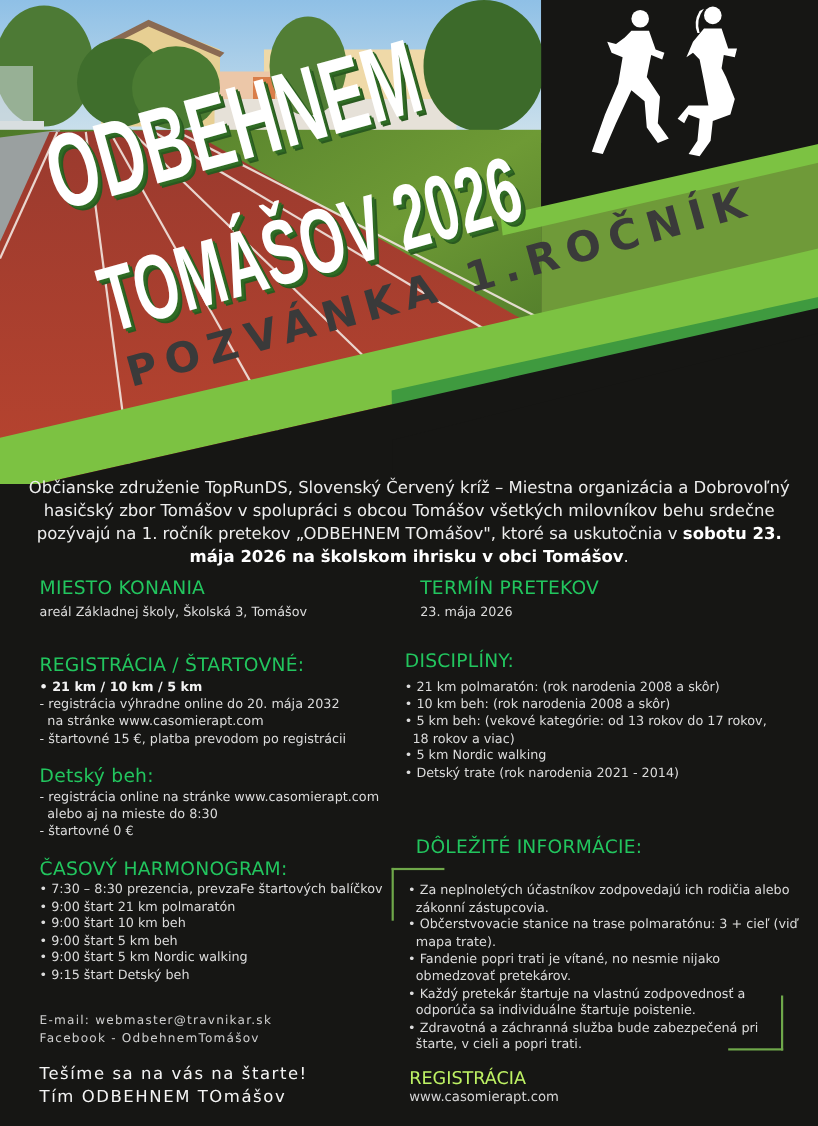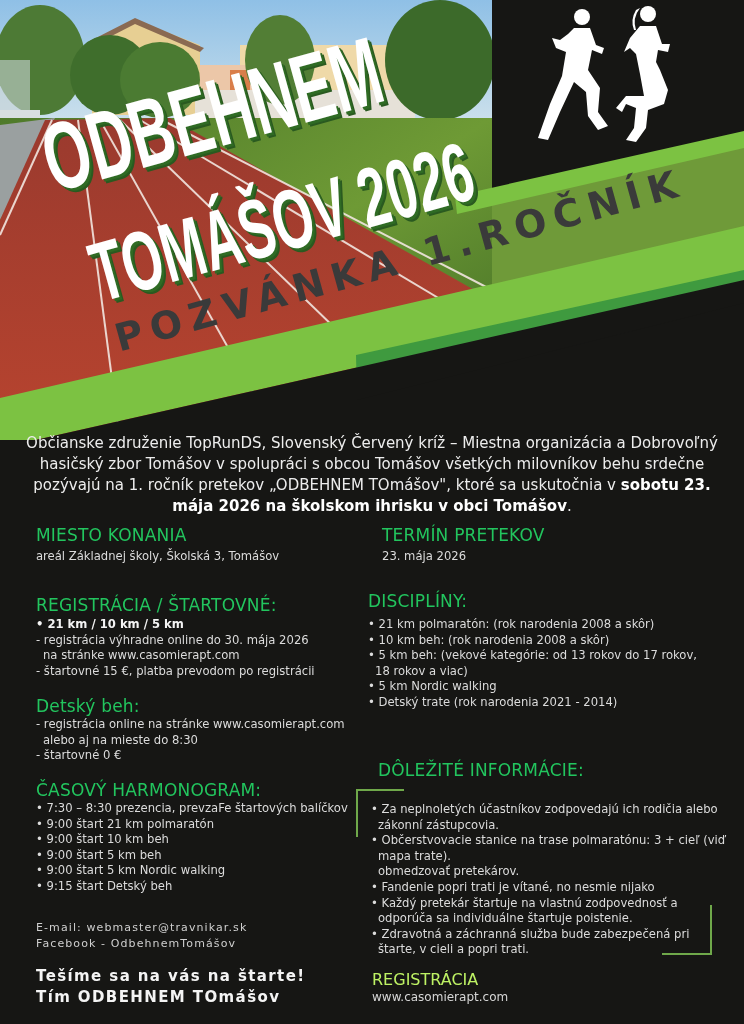--- a/index.html
+++ b/index.html
@@ -40,21 +40,21 @@
       font-size: 17px; line-height: 22px; white-space: nowrap; letter-spacing: 0.2px;
     }
     .t { font-size: 11.6px; line-height: 15.6px; color: #dcdcdc; white-space: nowrap; }
     .t.b { font-weight: bold; color: #f4f4f4; }
     .li { display: block; }
     .indent { padding-left: 7px; }
 
     .sec { position: absolute; }
 
     .contact { position: absolute; left: 36px; top: 920px; font-size: 11px; line-height: 16px; color: #cfcfcf; letter-spacing: 1.1px; }
-    .closing { position: absolute; left: 36px; top: 966px; font-size: 15px; line-height: 21px; font-weight: bold; color: #f4f4f4; letter-spacing: 1.4px; }
+    .closing { position: absolute; left: 36px; top: 966px; font-size: 15px; line-height: 21px; font-weight: normal; color: #f4f4f4; letter-spacing: 1.4px; }
 
     .bracket-tl { position: absolute; left: 356px; top: 789px; width: 48px; height: 48px; border-left: 2px solid #6fa84a; border-top: 2px solid #6fa84a; }
     .bracket-br { position: absolute; left: 662px; top: 905px; width: 50px; height: 50px; border-right: 2px solid #6fa84a; border-bottom: 2px solid #6fa84a; }
 
     .reg-title { position: absolute; left: 372px; top: 970px; font-size: 16px; color: #bef264; }
     .reg-url { position: absolute; left: 372px; top: 990px; font-size: 12px; color: #d6d6d6; }
   </style>
 </head>
 <body>
 
@@ -141,21 +141,21 @@
 </div>
 
 <div class="sec" style="left:36px; top:524px;">
   <div class="h">MIESTO KONANIA</div>
   <div class="t" style="margin-top:3px">areál Základnej školy, Školská 3, Tomášov</div>
 </div>
 
 <div class="sec" style="left:36px; top:594px;">
   <div class="h">REGISTRÁCIA / ŠTARTOVNÉ:</div>
   <div class="t b" style="margin-top:1px">• 21 km / 10 km / 5 km</div>
-  <span class="t li">- registrácia výhradne online do 30. mája 2026</span>
+  <span class="t li">- registrácia výhradne online do 20. mája 2032</span>
   <span class="t li indent">na stránke www.casomierapt.com</span>
   <span class="t li">- štartovné 15 €, platba prevodom po registrácii</span>
 </div>
 
 <div class="sec" style="left:36px; top:695px;">
   <div class="h">Detský beh:</div>
   <span class="t li">- registrácia online na stránke www.casomierapt.com</span>
   <span class="t li indent">alebo aj na mieste do 8:30</span>
   <span class="t li">- štartovné 0 €</span>
 </div>
@@ -198,22 +198,22 @@
 <div class="sec" style="left:378px; top:759px;">
   <div class="h">DÔLEŽITÉ INFORMÁCIE:</div>
 </div>
 <div class="bracket-tl"></div>
 <div class="bracket-br"></div>
 <div class="sec" style="left:371px; top:802px;">
   <span class="t li">• Za neplnoletých účastníkov zodpovedajú ich rodičia alebo</span>
   <span class="t li indent">zákonní zástupcovia.</span>
   <span class="t li">• Občerstvovacie stanice na trase polmaratónu: 3 + cieľ (viď</span>
   <span class="t li indent">mapa trate).</span>
+  <span class="t li">• Fandenie popri trati je vítané, no nesmie nijako</span>
   <span class="t li indent">obmedzovať pretekárov.</span>
-  <span class="t li">• Fandenie popri trati je vítané, no nesmie nijako</span>
   <span class="t li">• Každý pretekár štartuje na vlastnú zodpovednosť a</span>
   <span class="t li indent">odporúča sa individuálne štartuje poistenie.</span>
   <span class="t li">• Zdravotná a záchranná služba bude zabezpečená pri</span>
   <span class="t li indent">štarte, v cieli a popri trati.</span>
 </div>
 
 <div class="reg-title">REGISTRÁCIA</div>
 <div class="reg-url">www.casomierapt.com</div>
 
 </body></html>

